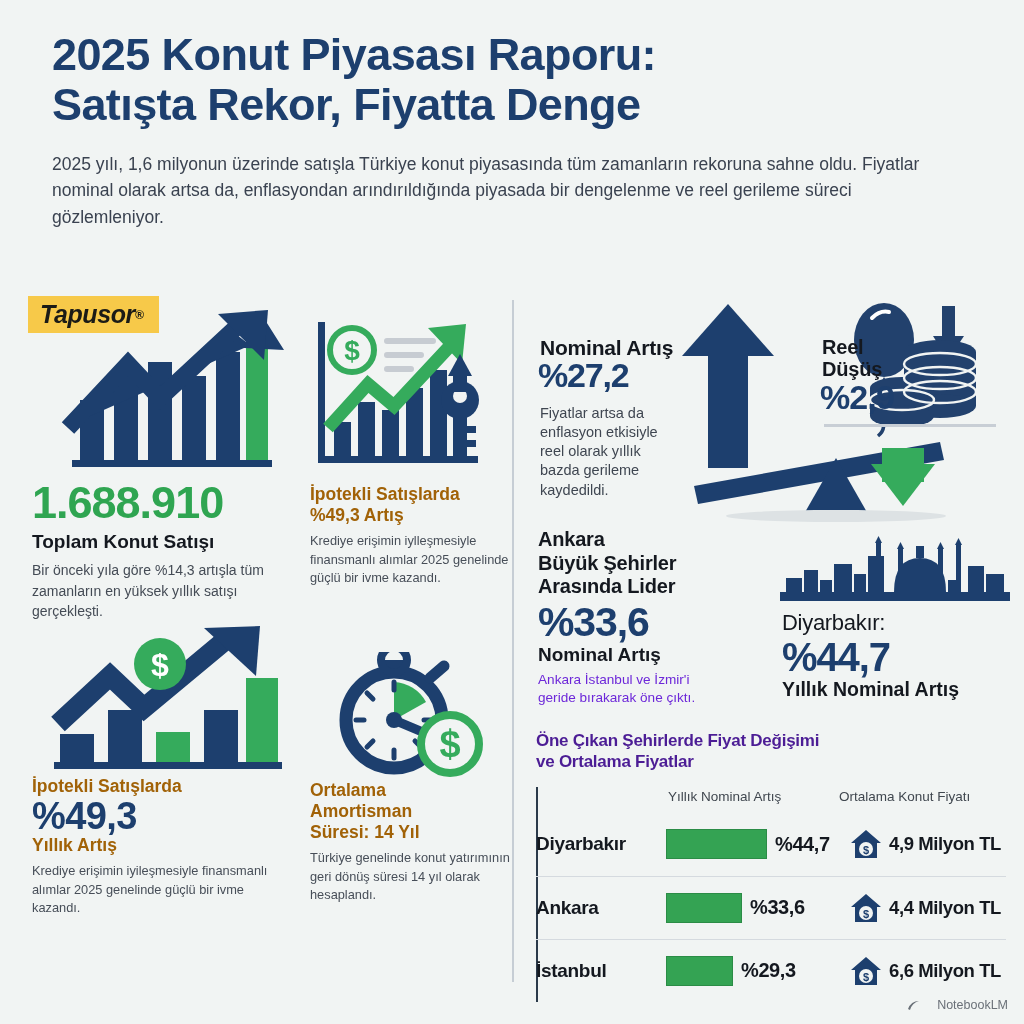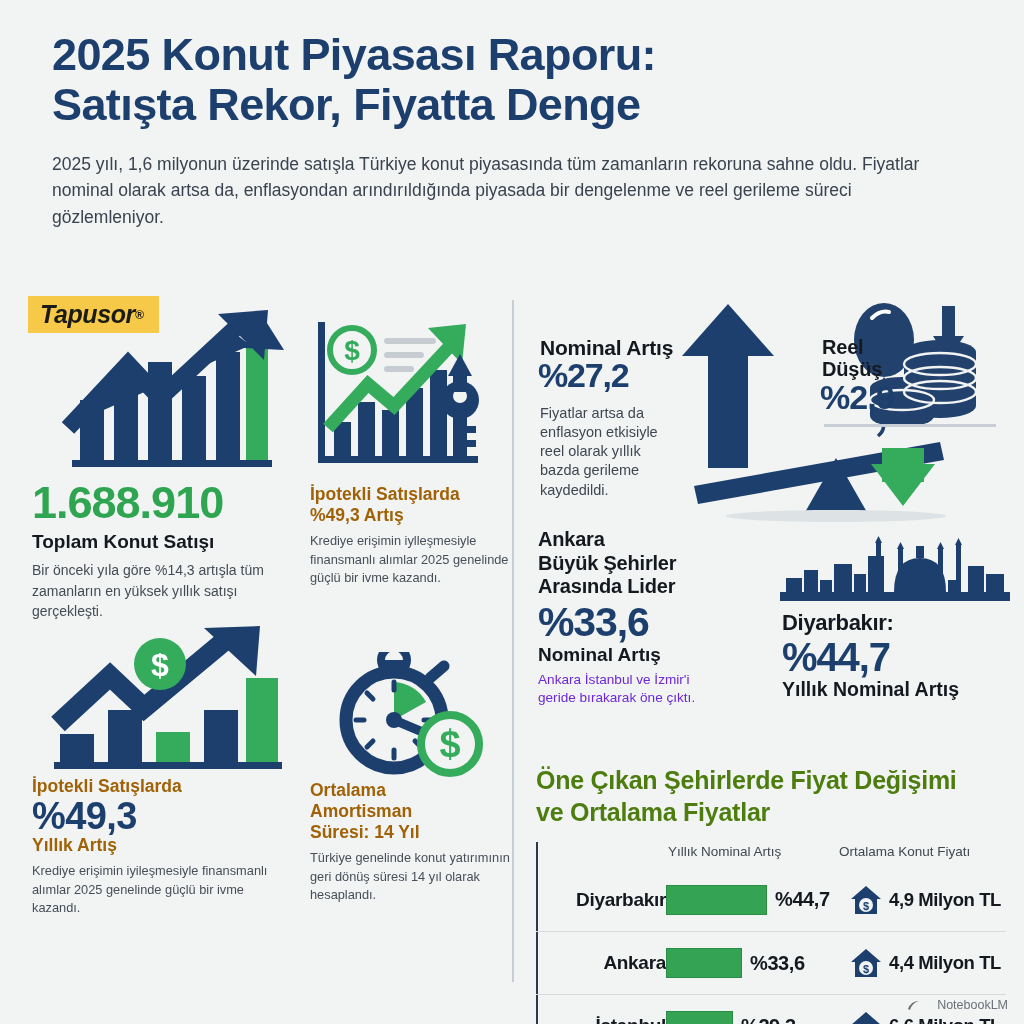--- a/index.html
+++ b/index.html
@@ -183,48 +183,48 @@
   }
   .ankara-sub {
     font-size: 19px; font-weight: bold; color: #14181f; line-height: 1.15;
   }
   .ankara-desc {
     font-size: 13.6px; line-height: 1.35; color: #6d28d9; margin-top: 5px; width: 190px;
   }
 
   .diyar-text { position: absolute; left: 246px; top: 82px; }
   .diyar-name {
-    font-size: 22px; font-weight: bold; color: #14181f; letter-spacing: -0.3px;
+    font-size: 22px; font-weight: normal; color: #14181f; letter-spacing: -0.3px;
   }
   .diyar-value {
     font-size: 40px; font-weight: bold; color: #1d3f6e;
     letter-spacing: -1.1px; line-height: 1.05;
   }
   .diyar-sub {
     font-size: 19.5px; font-weight: bold; color: #14181f; line-height: 1.15;
   }
 
   
   .table-block { position: absolute; left: 0; top: 430px; width: 470px; }
   .table-title {
-    font-size: 25px; font-weight: bold; color: #4d7c0f;
-    line-height: 1.26; letter-spacing: -0.25px; margin-top: 35px;
+    font-size: 17px; font-weight: bold; color: #4c1d95;
+    line-height: 1.26; letter-spacing: -0.25px;
   }
   .table-colheads {
     position: relative; height: 22px; margin-top: 16px;
   }
   .ch-growth {
     position: absolute; left: 132px; top: 0;
     font-size: 13.5px; color: #40474f;
   }
   .ch-price {
     position: absolute; left: 303px; top: 0;
     font-size: 13.5px; color: #40474f;
   }
-  .table-rows { position: relative; margin-top: 2px; text-align: right; }
+  .table-rows { position: relative; margin-top: 2px; }
   .trow {
     position: relative; height: 63px;
     display: flex; align-items: center;
   }
   .trow + .trow { border-top: 1px solid #d5dadf; }
   .t-city {
     width: 130px; font-size: 19px; font-weight: bold;
     color: #14181f; letter-spacing: -0.3px;
   }
   .t-barzone {

